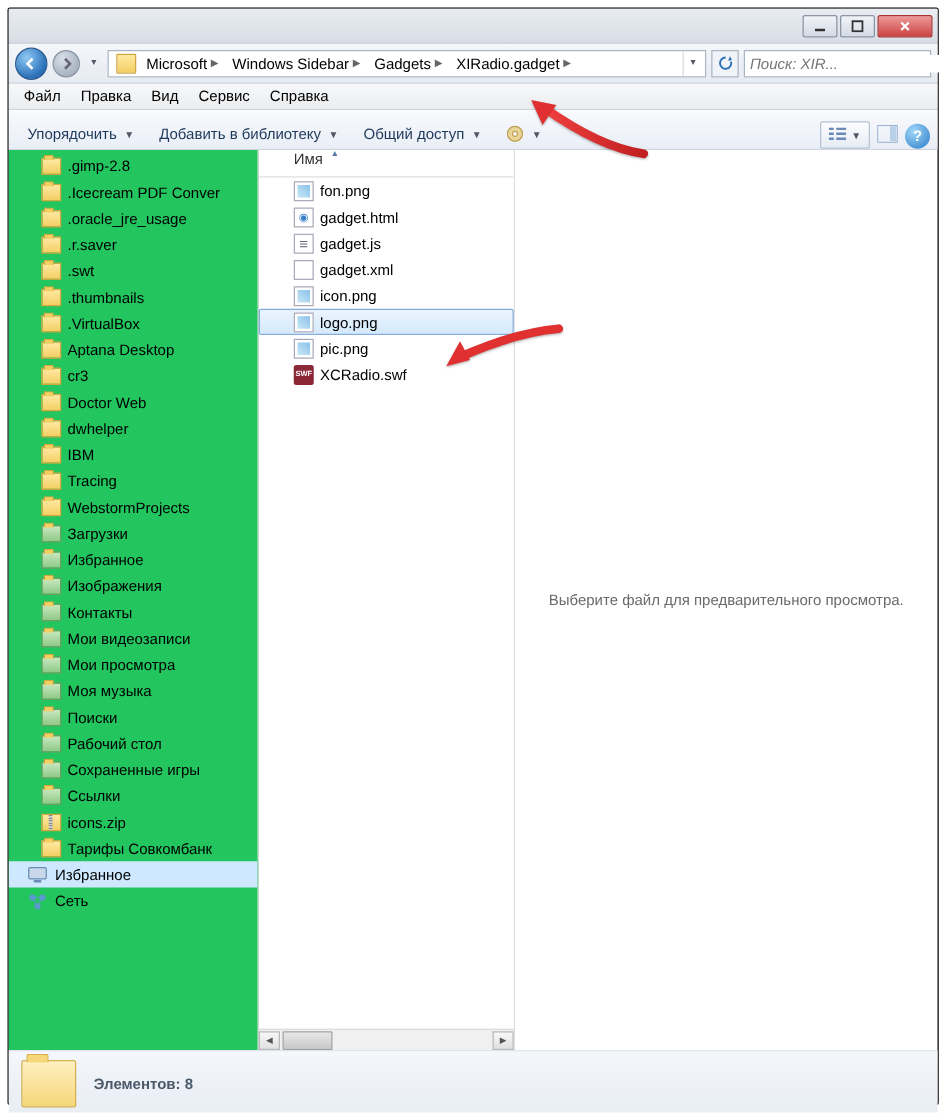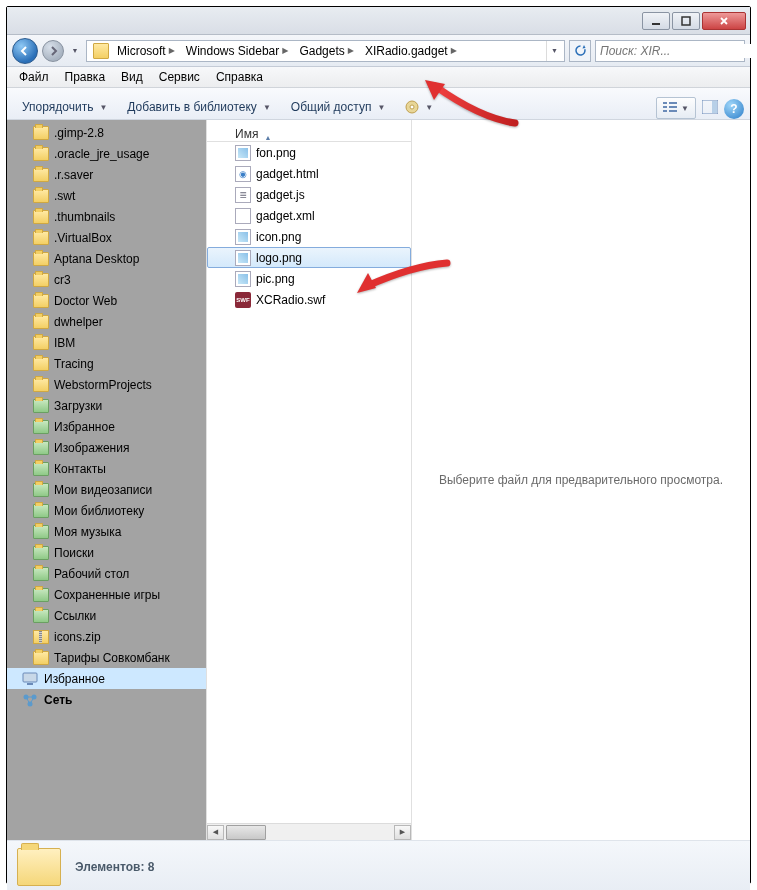--- a/index.html
+++ b/index.html
@@ -37,40 +37,40 @@
 .toolbar { height: 32px; background: linear-gradient(#f9fafd, #e9eef6); border-bottom: 1px solid #d0d6df; display: flex; align-items: flex-end; padding: 0 6px; gap: 2px; }
 .tool-btn { padding: 4px 8px; display: flex; align-items: center; gap: 4px; cursor: pointer; border: 1px solid transparent; border-radius: 2px; color: #1e395b; }
 .tool-dd { font-size: 8px; color: #556; margin-left: 2px; }
 .toolbar-spacer { flex: 1; }
 .view-btn { width: 40px; height: 22px; border: 1px solid #b5c3d3; border-radius: 2px; background: linear-gradient(#fdfdfe, #e6ecf4); display: flex; align-items: center; justify-content: center; cursor: pointer; }
 .icon-btn { width: 24px; height: 24px; display: flex; align-items: center; justify-content: center; cursor: pointer; }
 .help-btn { width: 20px; height: 20px; border-radius: 50%; background: radial-gradient(circle at 35% 30%, #9fd6f9, #2a7cc8); color: #fff; font-weight: bold; display: flex; align-items: center; justify-content: center; cursor: pointer; font-size: 12px; }
 
 
 .content { display: flex; height: 720px; }
-.sidebar { width: 200px; background: #a3a3a3; border-right: 1px solid #e0e0e0; overflow-y: auto; padding: 2px 0; position: relative; }
+.sidebar { width: 200px; background: #22c55e; border-right: 1px solid #e0e0e0; overflow-y: auto; padding: 2px 0; position: relative; }
 .sidebar::-webkit-scrollbar { width: 17px; }
 .sidebar::-webkit-scrollbar-track { background: #f0f0f0; }
 .sidebar::-webkit-scrollbar-thumb { background: #c0c6ce; border: 1px solid #a0a6ae; }
 .tree-item { display: flex; align-items: center; padding: 2px 4px 2px 26px; height: 21px; cursor: pointer; white-space: nowrap; overflow: hidden; }
 .tree-item .ficon { width: 16px; height: 14px; margin-right: 5px; flex-shrink: 0; }
 .tree-item.computer { background: #cde8ff; padding-left: 14px; }
-.tree-item.network { padding-left: 14px; font-weight: bold; }
+.tree-item.network { padding-left: 14px; }
 .tree-item.computer .ficon, .tree-item.network .ficon { width: 18px; height: 16px; }
 
 .folder-icon { background: linear-gradient(#ffe9a3, #f3cf64); border: 1px solid #d0a842; border-radius: 1px; position: relative; }
 .folder-icon::before { content: ''; position: absolute; top: -3px; left: 1px; width: 6px; height: 3px; background: #f3cf64; border: 1px solid #d0a842; border-bottom: none; border-radius: 1px 1px 0 0; }
 .special-icon { background: linear-gradient(#c8e8c0, #8fc987); border: 1px solid #6a9f62; }
 .zip-icon { background: linear-gradient(#ffe9a3, #f3cf64); border: 1px solid #d0a842; position: relative; }
 .zip-icon::after { content: ''; position: absolute; left: 5px; top: 0; bottom: 0; width: 3px; background: repeating-linear-gradient(#888 0 1px, #ccc 1px 2px); }
 
 
 .filearea { flex: 1; display: flex; }
 .filelist { width: 205px; border-right: 1px solid #e0e0e0; position: relative; }
-.col-header { height: 22px; border-bottom: 1px solid #e0e0e0; display: flex; align-items: flex-end; padding-left: 28px; color: #333; font-size: 12px; cursor: pointer; }
+.col-header { height: 22px; border-bottom: 1px solid #e0e0e0; display: flex; align-items: flex-start; padding-left: 28px; color: #333; font-size: 12px; cursor: pointer; }
 .col-header .sort { font-size: 7px; margin-left: 6px; color: #5a7ca8; }
 .file-row { display: flex; align-items: center; padding: 2px 6px 2px 28px; height: 21px; cursor: pointer; }
 .file-row.selected { background: linear-gradient(#eaf4fd, #d4e9fb); border: 1px solid #84acdd; border-radius: 2px; padding: 1px 5px 1px 27px; }
 .file-row .ficon { width: 16px; height: 16px; margin-right: 5px; flex-shrink: 0; }
 .png-icon { background: #fff; border: 1px solid #aab; position: relative; }
 .png-icon::after { content: ''; position: absolute; inset: 2px; background: linear-gradient(45deg, #c8e8f8, #8ac0e8); }
 .html-icon { background: #fff; border: 1px solid #aab; position: relative; }
 .html-icon::after { content: '◉'; position: absolute; inset: 0; display: flex; align-items: center; justify-content: center; font-size: 9px; color: #3a7fc8; }
 .js-icon { background: #fff; border: 1px solid #aab; position: relative; }
 .js-icon::after { content: '≡'; position: absolute; inset: 0; display: flex; align-items: center; justify-content: center; font-size: 12px; color: #667; }
@@ -215,20 +215,24 @@
   </div>
 
   <div class="content">
     <div class="sidebar" id="sidebar">
         <div class="tree-item">
           <div class="ficon folder-icon"></div>
           <span>.gimp-2.8</span>
         </div>
         <div class="tree-item">
           <div class="ficon folder-icon"></div>
+          <span>.Icecream PDF Conver</span>
+        </div>
+        <div class="tree-item">
+          <div class="ficon folder-icon"></div>
           <span>.oracle_jre_usage</span>
         </div>
         <div class="tree-item">
           <div class="ficon folder-icon"></div>
           <span>.r.saver</span>
         </div>
         <div class="tree-item">
           <div class="ficon folder-icon"></div>
           <span>.swt</span>
         </div>
@@ -283,21 +287,21 @@
         <div class="tree-item">
           <div class="ficon folder-icon special-icon"></div>
           <span>Контакты</span>
         </div>
         <div class="tree-item">
           <div class="ficon folder-icon special-icon"></div>
           <span>Мои видеозаписи</span>
         </div>
         <div class="tree-item">
           <div class="ficon folder-icon special-icon"></div>
-          <span>Мои библиотеку</span>
+          <span>Мои просмотра</span>
         </div>
         <div class="tree-item">
           <div class="ficon folder-icon special-icon"></div>
           <span>Моя музыка</span>
         </div>
         <div class="tree-item">
           <div class="ficon folder-icon special-icon"></div>
           <span>Поиски</span>
         </div>
         <div class="tree-item">

